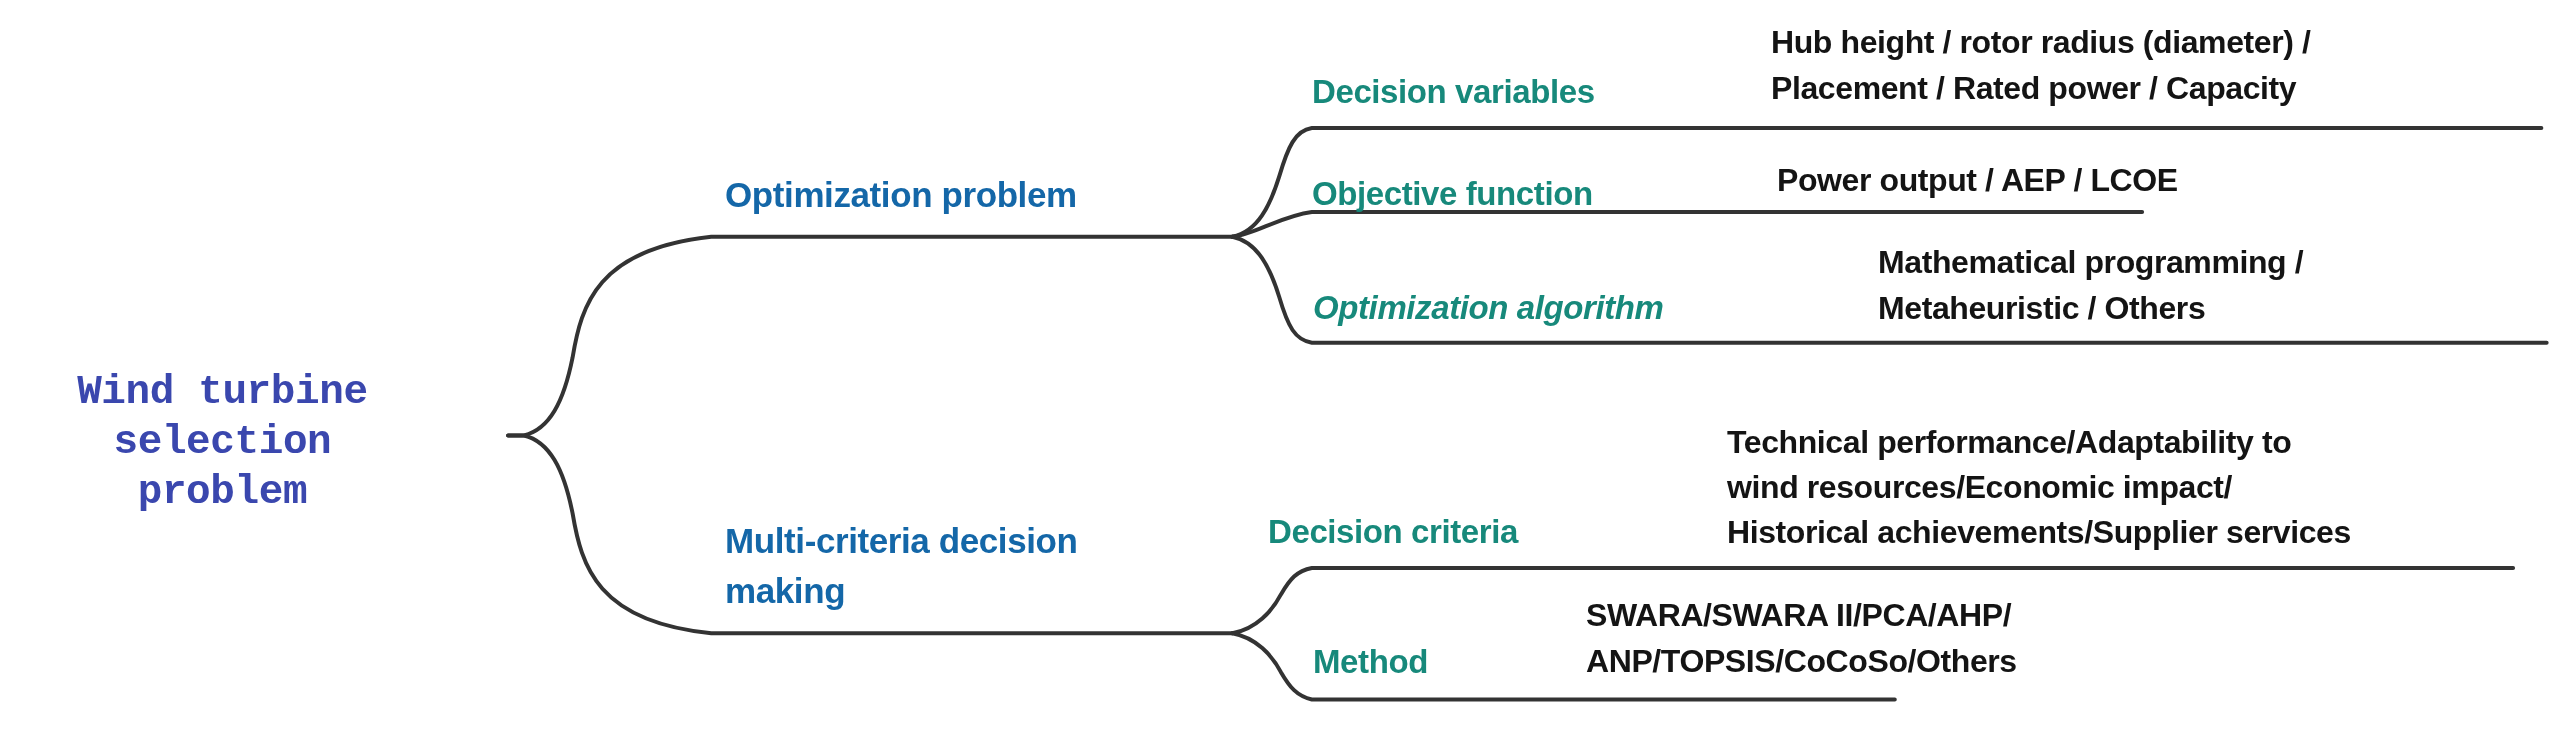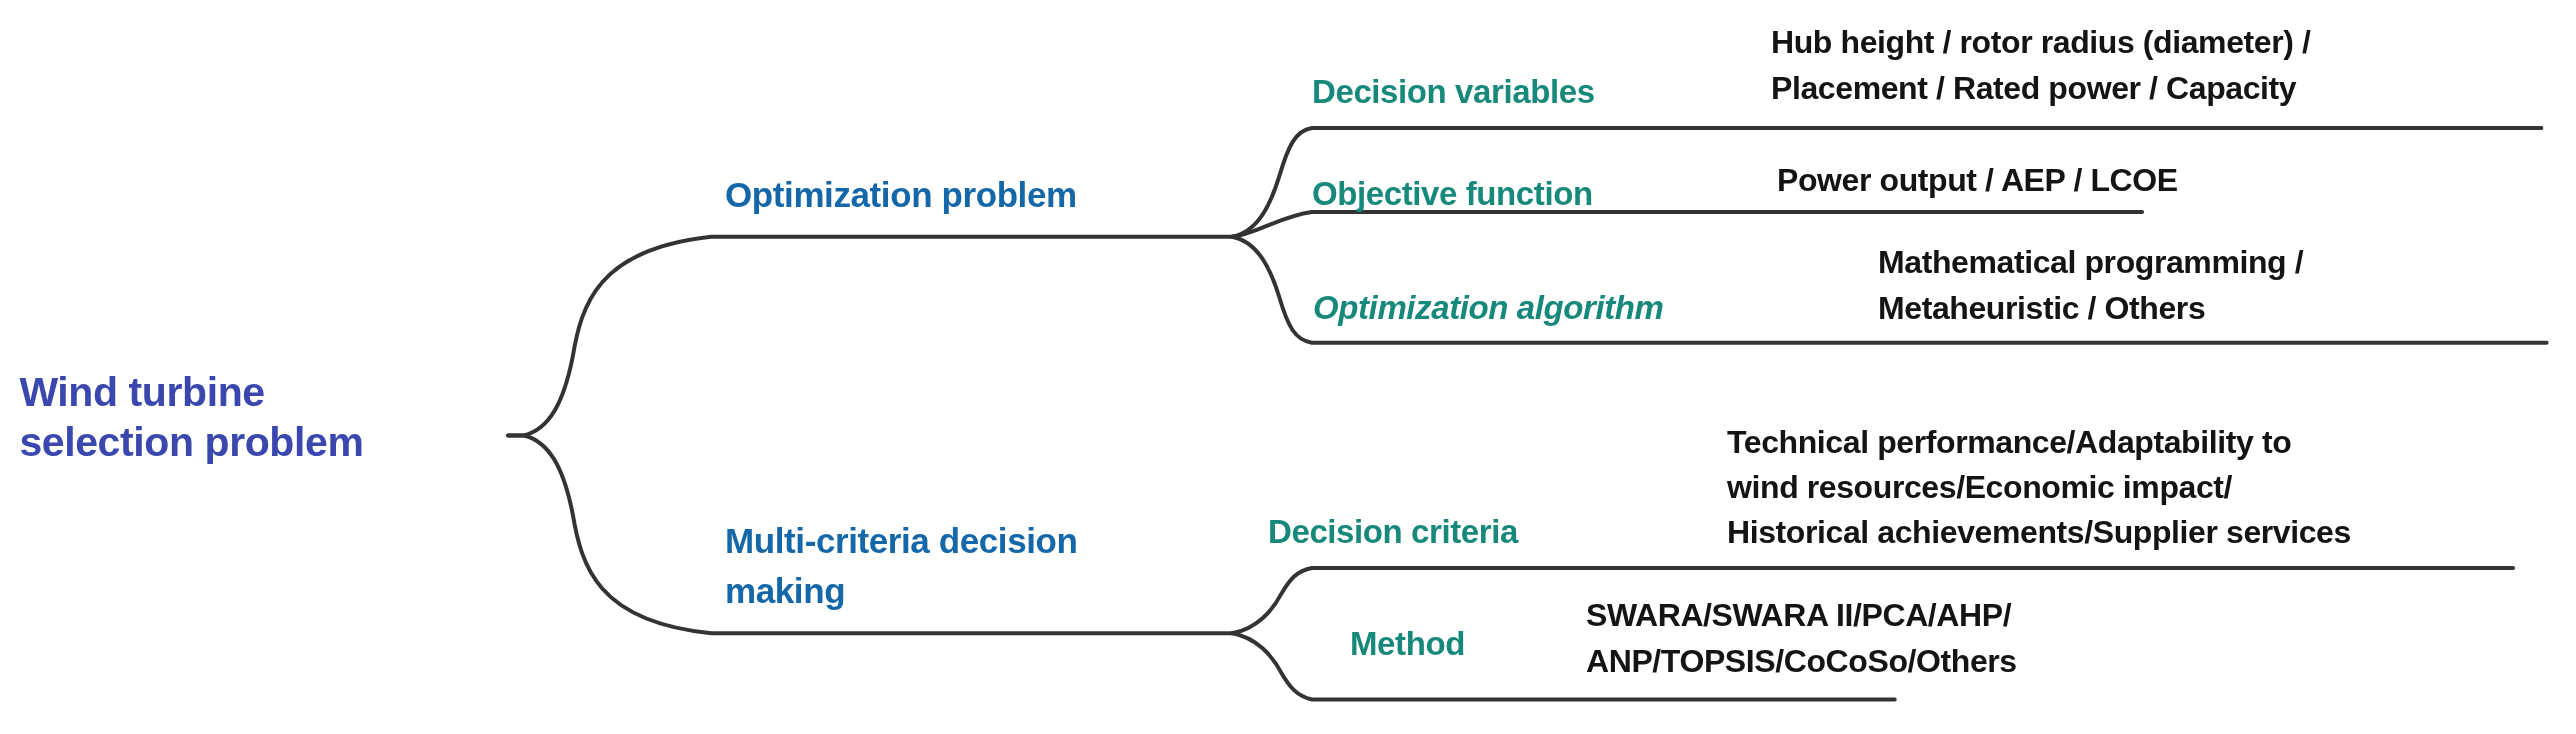--- a/index.html
+++ b/index.html
@@ -22,38 +22,39 @@
   .lbl{
     position:absolute;
     font-weight:700;
     white-space:pre-line;
     letter-spacing:-0.4px;
   }
   .root-label{
     left:19.4px; top:367px; width:406px;
     font-size:41px; line-height:1.22;
     color:var(--c-root);
-    text-align:left;
+    text-align:center;
+    font-family:Liberation Mono, monospace;
   }
   .branch-label{
     font-size:35px; line-height:1.42;
     color:var(--c-branch);
     margin-left:14px;
   }
   .b1{left:711px; top:170px;}
   .b2{left:711px; top:516px; width:415px;}
   .leaf-label{
     font-size:33px; line-height:1.2;
     color:var(--c-leaf);
   }
   .l1{left:1312px; top:72px;}
   .l2{left:1312px; top:174px;}
   .l3{left:1313px; top:288px;font-style:italic;}
   .l4{left:1268px; top:512px;}
-  .l5{left:1313px; top:624px;margin-left:37px;}
+  .l5{left:1313px; top:642px;}
   .value-text{
     font-size:32px; line-height:1.44;
     color:var(--c-value);
   }
   .v1{left:1771px; top:19.4px;}
   .v2{left:1777px; top:157px;}
   .v3{left:1867px; top:239px;margin-left:11px;}
   .v4{left:1727px; top:420px; line-height:1.4;}
   .v5{left:1586px; top:592px;}
 </style>

